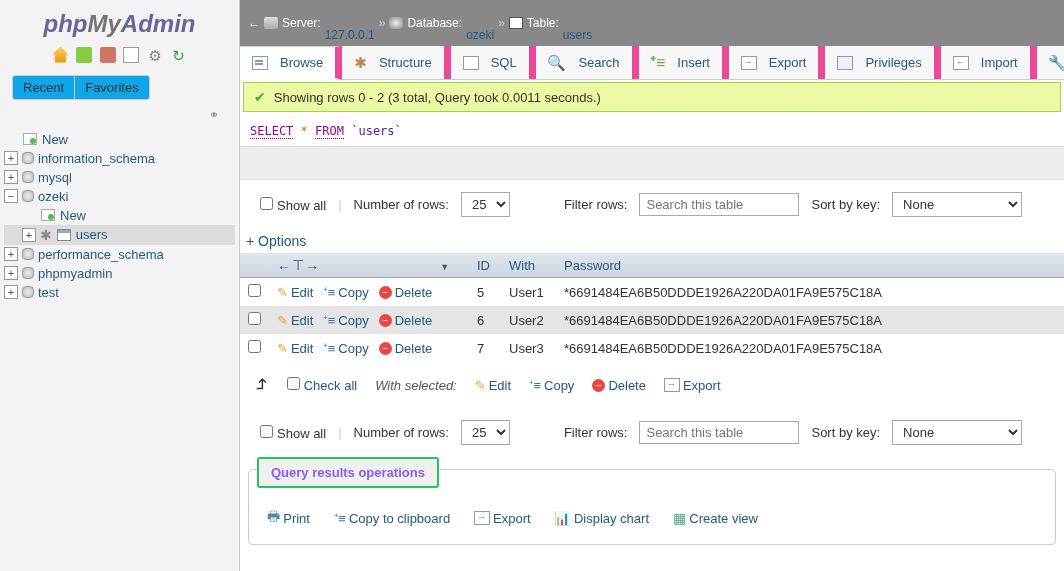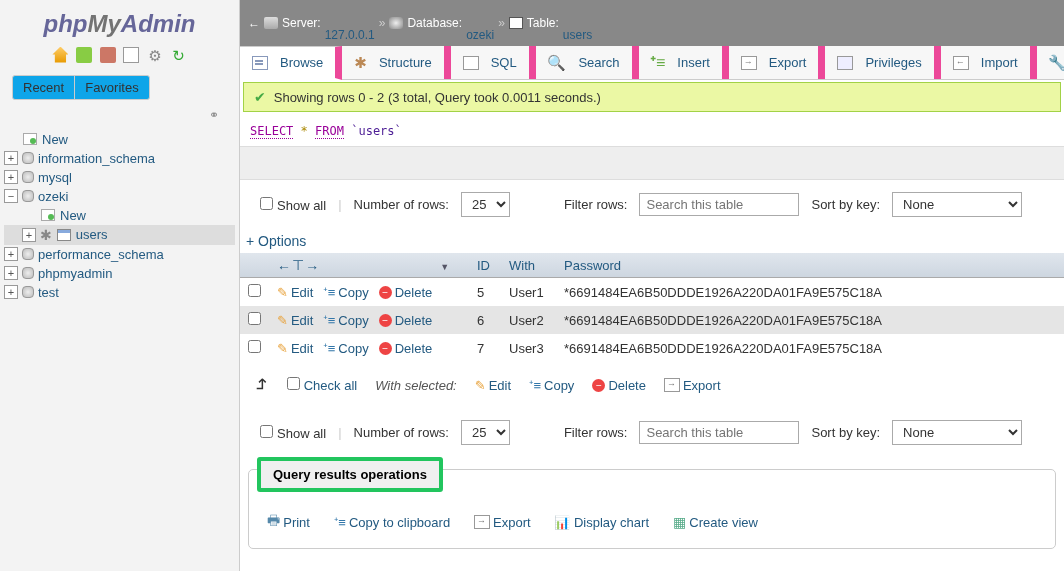--- a/index.html
+++ b/index.html
@@ -100,21 +100,21 @@
 .act { display: inline-flex; align-items: center; gap: 3px; color: #235a81; cursor: pointer; }
 .i-edit { color: #e8a33d; font-size: 13px; }
 .i-copy { color: #37a; font-size: 13px; }
 .i-del { display: inline-flex; width: 13px; height: 13px; background: #e44; border-radius: 50%; color: #fff; font-size: 10px; align-items: center; justify-content: center; }
 
 .bulk-row { display: flex; align-items: center; gap: 18px; padding: 12px 14px; color: #333; }
 .bulk-arrow { font-size: 18px; color: #333; transform: scaleX(-1) rotate(90deg); display: inline-block; }
 .italic { font-style: italic; color: #555; }
 
 .panel { border: 1px solid #ccc; border-radius: 5px; margin: 12px 8px; padding: 0; }
-.panel-title { background: #f0f0f0; border: 4px solid #22c55e; border-radius: 3px; padding: 6px 12px; display: inline-block; margin: -1px 0 0 8px; position: relative; top: -12px; color: #000000; font-weight: bold; }
+.panel-title { background: #f0f0f0; border: 2px solid #22c55e; border-radius: 3px; padding: 6px 12px; display: inline-block; margin: -1px 0 0 8px; position: relative; top: -12px; color: #8b5cf6; font-weight: bold; }
 .panel-acts { display: flex; gap: 24px; padding: 6px 18px 14px; }
 .i-print { color: #58a; font-size: 14px; }
 .i-chart { font-size: 13px; }
 .i-view { color: #5a8; font-size: 14px; }
 </style>
 </head>
 <body>
 
 <div class="sidebar">
   <div class="logo">

